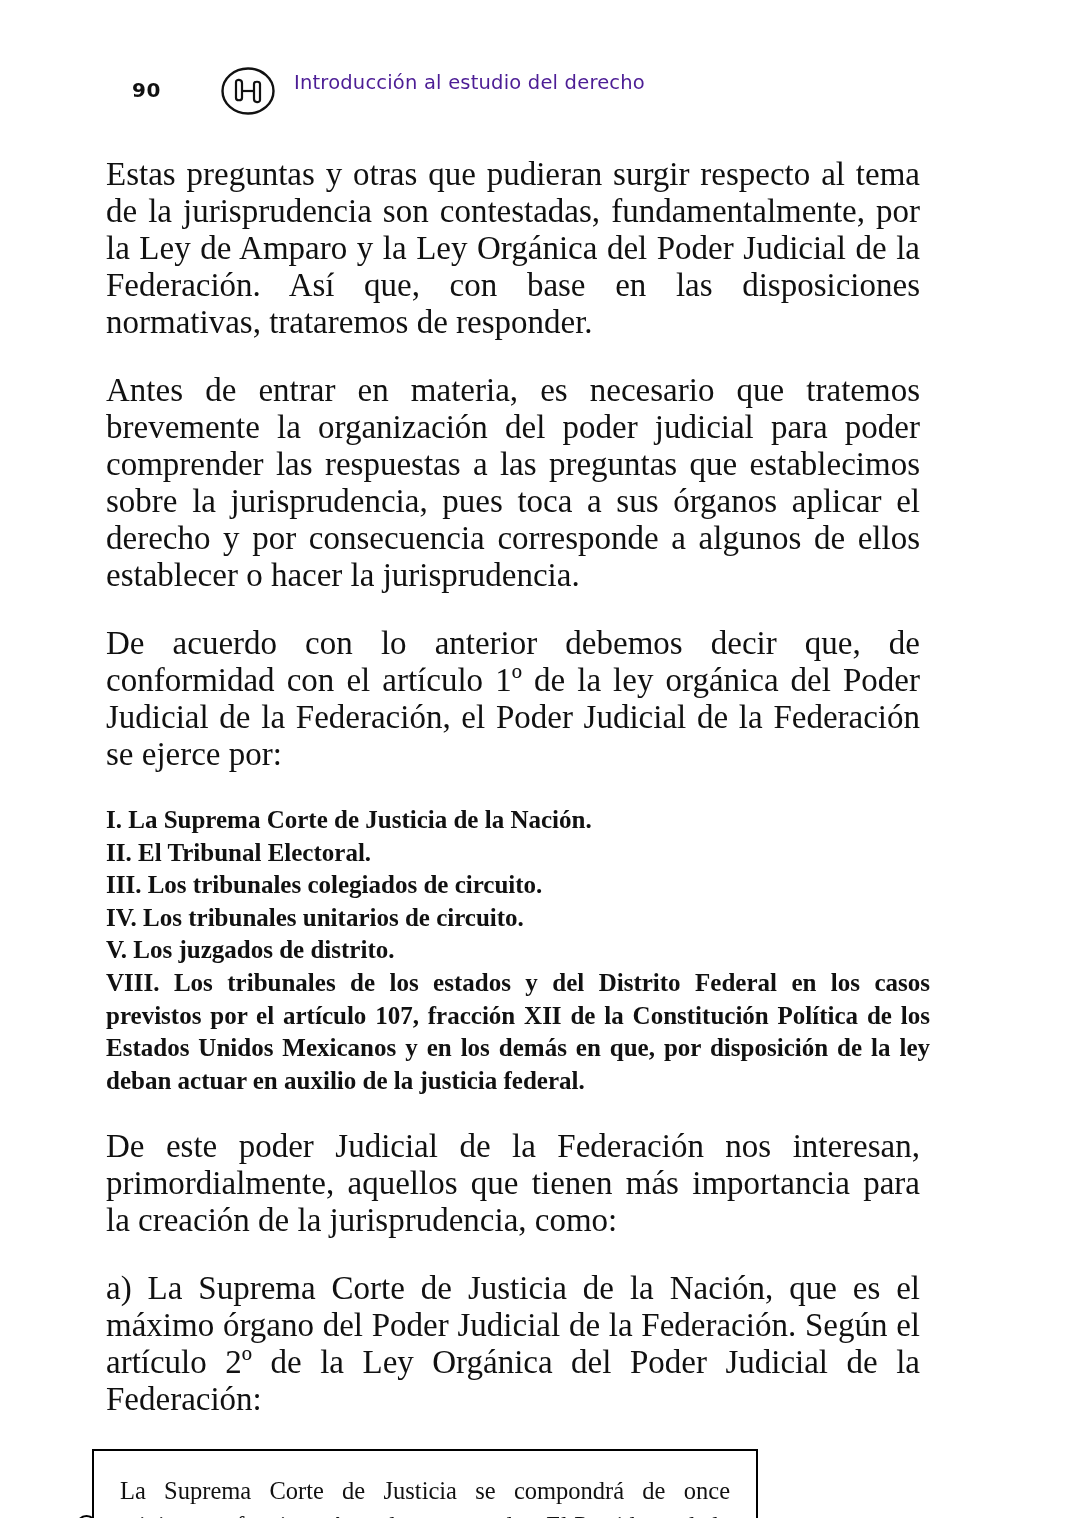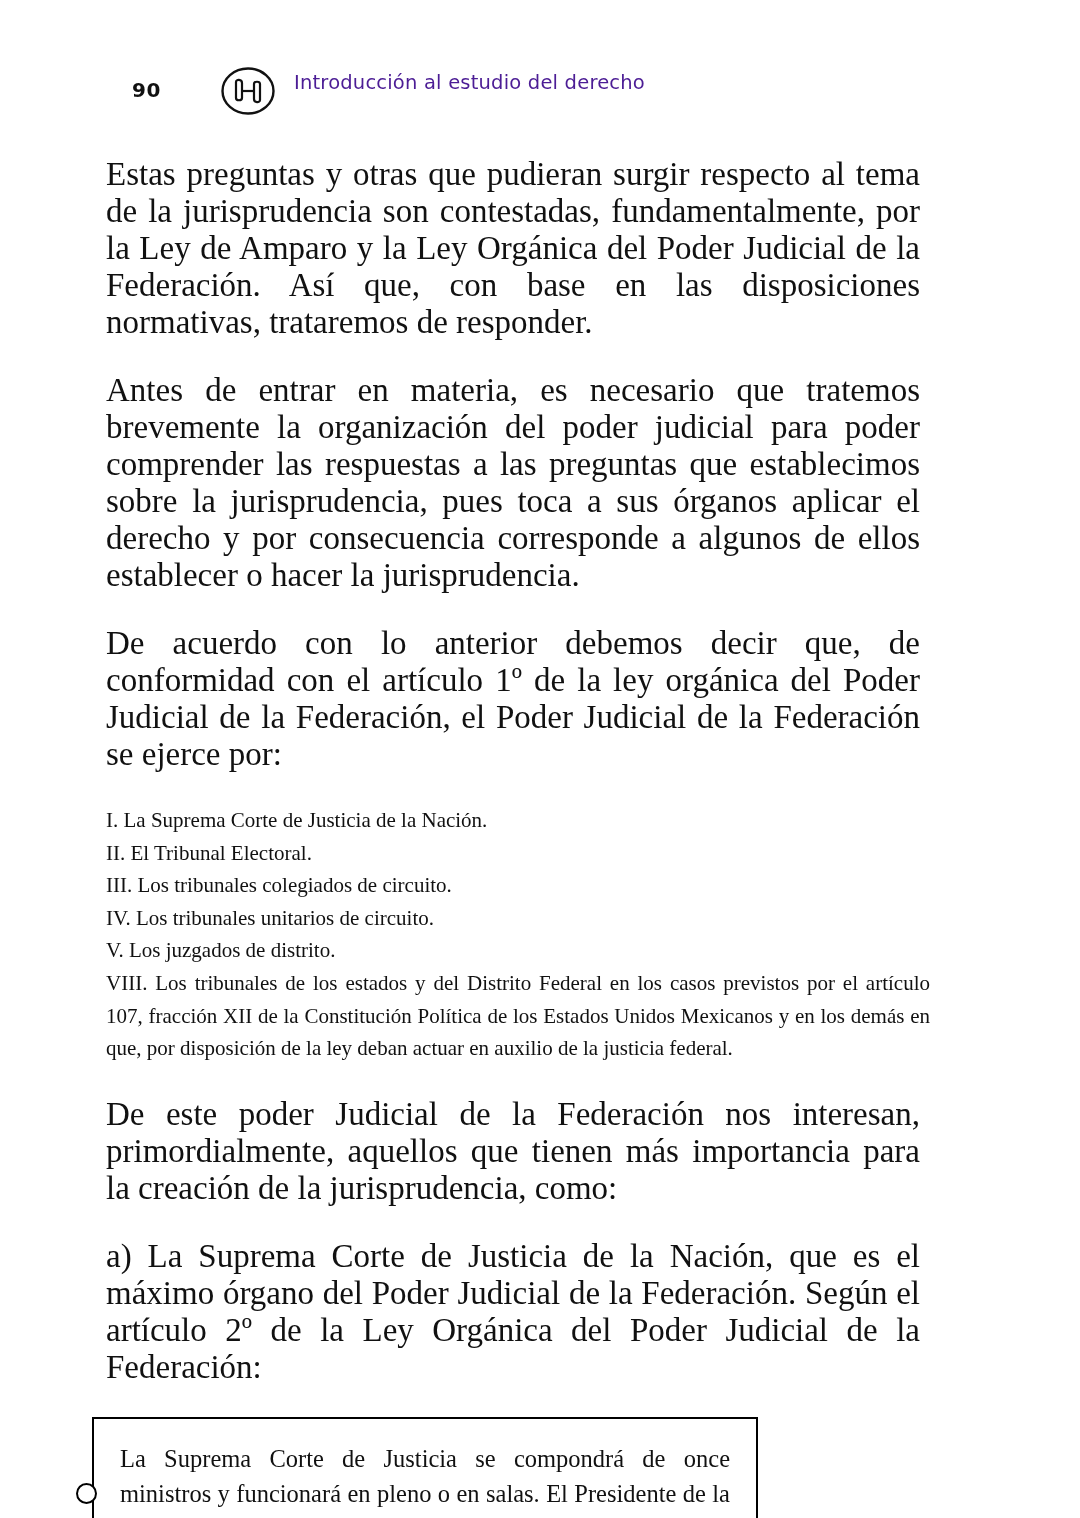--- a/index.html
+++ b/index.html
@@ -73,23 +73,24 @@
     font-size: 33px;
     line-height: 37px;
     text-align: justify;
     text-justify: inter-word;
     hyphens: none;
   }
   .list-block {
     margin: 0 0 31px 0;
   }
   .list-block .li {
-    font-size: 21px;
+    font-size: 25px;
     line-height: 32.6px;
     text-align: left;
+    font-weight: bold;
   }
   .list-block .li.justified {
     text-align: justify;
   }
 
   
   .quote-wrap {
     position: relative;
     margin-top: 6px;
   }

